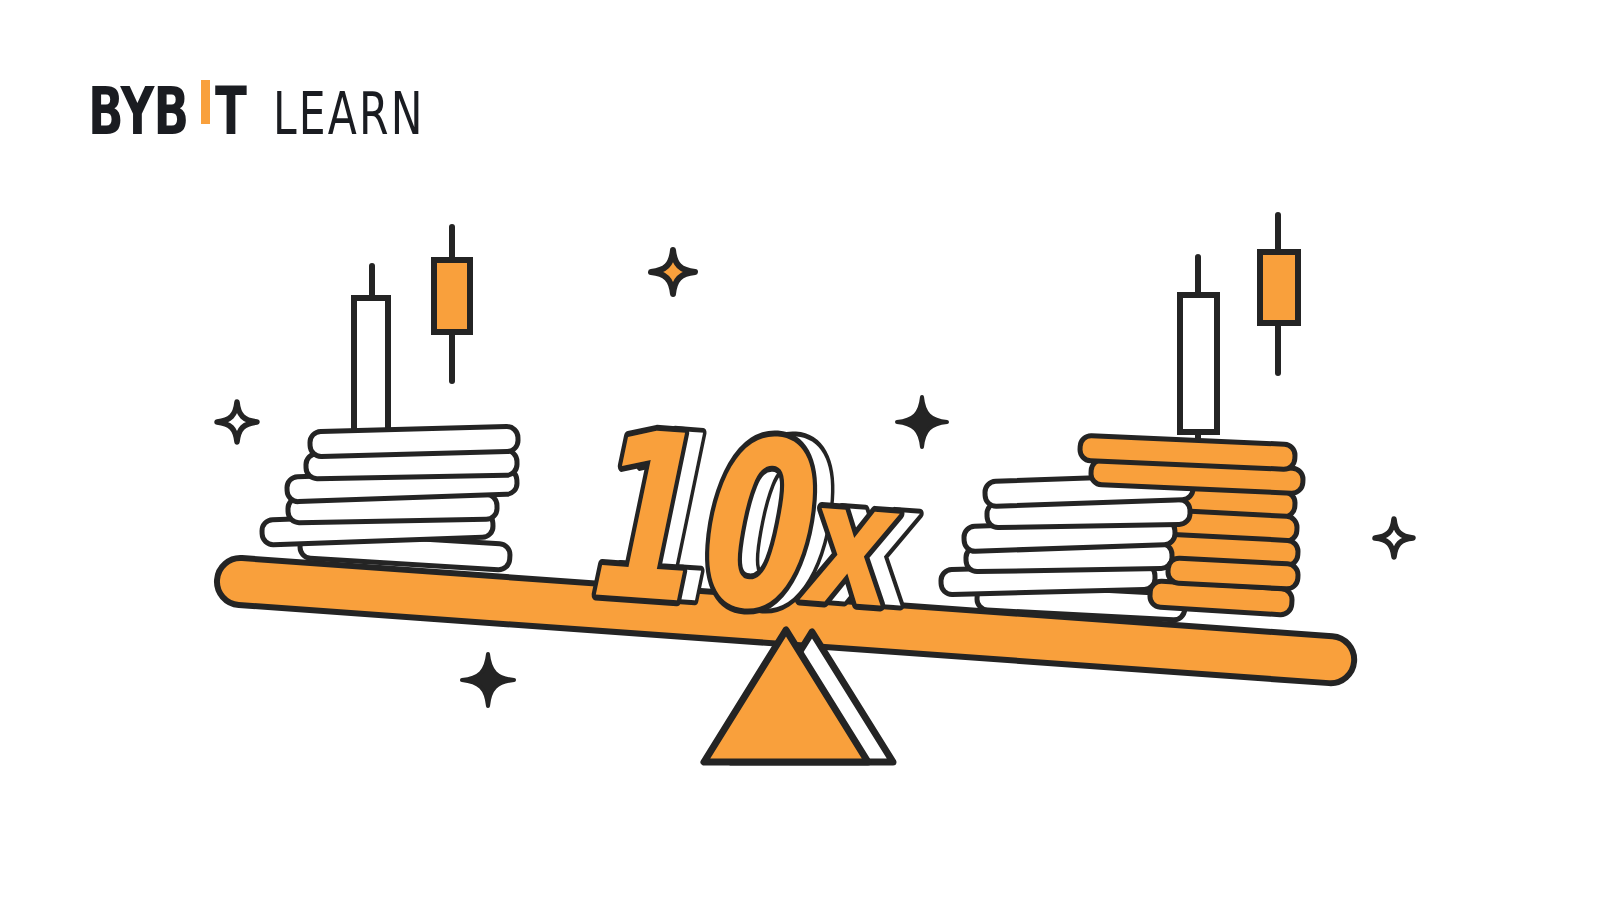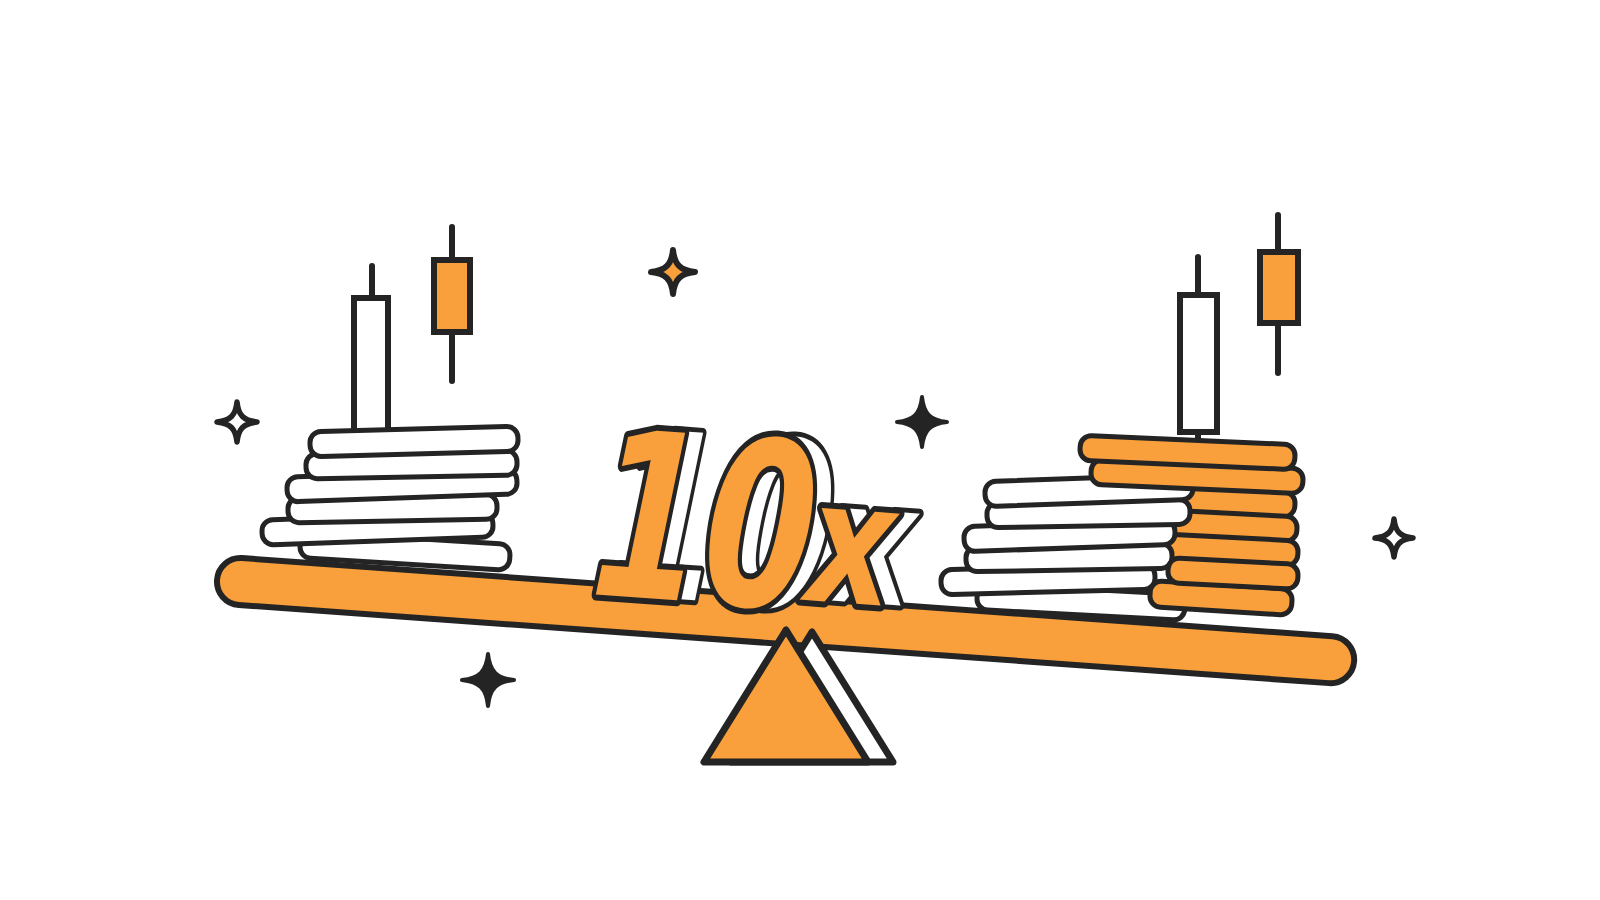--- a/index.html
+++ b/index.html
@@ -37,20 +37,26 @@
   .sparkle.solid{fill:var(--ink);}
   .lev-text{font-family:"DejaVu Sans",sans-serif;font-weight:bold;font-style:italic;paint-order:stroke;stroke:var(--ink);stroke-linejoin:round;}
   .lev-main{fill:var(--accent);stroke-width:12;}
   .lev-shadow{fill:#fff;stroke-width:10;}
 </style>
 </head>
 <body>
 
 <div class="stage">
 
+  <div class="logo">
+    <span class="txt logo-byb">BYB</span>
+    <span class="logo-bar"></span>
+    <span class="txt logo-t">T</span>
+    <span class="txt logo-learn">LEARN</span>
+  </div>
 
   <svg width="1600" height="900" viewBox="0 0 1600 900">
 
     <g>
       <path class="sparkle hollow" stroke-width="5.5" vector-effect="non-scaling-stroke" transform="translate(237 422) scale(20)" d="M0,-1 C0.07,-0.33 0.33,-0.07 1,0 C0.33,0.07 0.07,0.33 0,1 C-0.07,0.33 -0.33,0.07 -1,0 C-0.33,-0.07 -0.07,-0.33 0,-1 Z"></path>
       <path class="sparkle orange" stroke-width="6" vector-effect="non-scaling-stroke" transform="translate(673 272) scale(22)" d="M0,-1 C0.07,-0.33 0.33,-0.07 1,0 C0.33,0.07 0.07,0.33 0,1 C-0.07,0.33 -0.33,0.07 -1,0 C-0.33,-0.07 -0.07,-0.33 0,-1 Z"></path>
       <path class="sparkle solid" stroke-width="4" vector-effect="non-scaling-stroke" transform="translate(922 422) scale(25)" d="M0,-1 C0.07,-0.33 0.33,-0.07 1,0 C0.33,0.07 0.07,0.33 0,1 C-0.07,0.33 -0.33,0.07 -1,0 C-0.33,-0.07 -0.07,-0.33 0,-1 Z"></path>
       <path class="sparkle solid" stroke-width="4" vector-effect="non-scaling-stroke" transform="translate(488 680) scale(26)" d="M0,-1 C0.07,-0.33 0.33,-0.07 1,0 C0.33,0.07 0.07,0.33 0,1 C-0.07,0.33 -0.33,0.07 -1,0 C-0.33,-0.07 -0.07,-0.33 0,-1 Z"></path>
       <path class="sparkle hollow" stroke-width="5.5" vector-effect="non-scaling-stroke" transform="translate(1394 538) scale(19)" d="M0,-1 C0.07,-0.33 0.33,-0.07 1,0 C0.33,0.07 0.07,0.33 0,1 C-0.07,0.33 -0.33,0.07 -1,0 C-0.33,-0.07 -0.07,-0.33 0,-1 Z"></path>
     </g>

